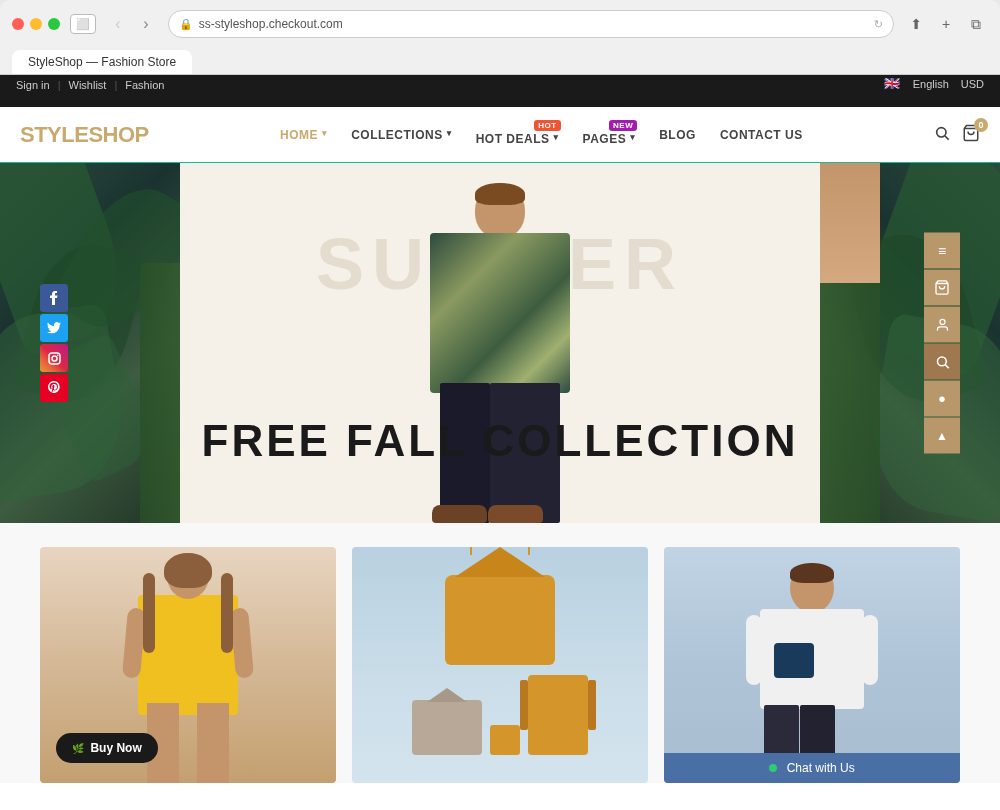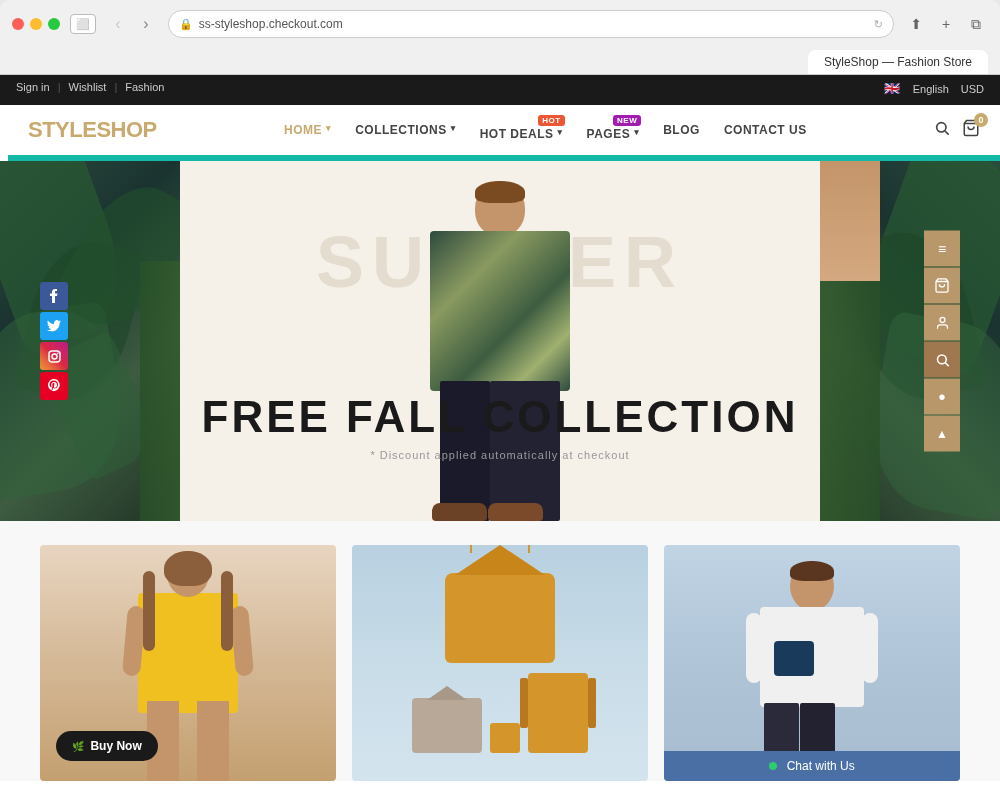--- a/index.html
+++ b/index.html
@@ -26,45 +26,45 @@
     .nav-btn.disabled { color: #ccc; }
     .address-bar {
       flex: 1; background: #fff; border: 1px solid #ccc; border-radius: 16px;
       height: 28px; display: flex; align-items: center; justify-content: center;
       font-size: 12px; color: #555; gap: 6px; padding: 0 10px;
     }
     .lock-icon { font-size: 11px; color: #888; }
     .toolbar-right { display: flex; gap: 6px; }
     .tb-btn { width: 24px; height: 24px; border: none; background: none; color: #666; font-size: 14px; cursor: pointer; display: flex; align-items: center; justify-content: center; }
     .browser-tabs {
-      display: flex; align-items: flex-end; gap: 2px; padding-top: 4px; justify-content: flex-end;
+      display: flex; align-items: flex-end; gap: 2px; padding-top: 4px;
     }
     .tab-active {
       background: #fff; border-radius: 8px 8px 0 0; padding: 5px 16px; font-size: 12px; color: #333; min-width: 160px;
     }
 
     
     .site { background: #fff; height: 762px; overflow: hidden; position: relative; }
 
     
     .top-bar {
       background: #1a1a1a; color: #ccc; font-size: 11px;
-      display: flex; align-items: flex-start; justify-content: space-between;
-      padding: 6px 16px; height: 30px;
+      display: flex; align-items: flex-end; justify-content: space-between;
+      padding: 16px 16px; height: 30px;
     }
     .top-bar-left { display: flex; gap: 8px; align-items: center; }
     .top-bar-sep { color: #555; }
     .top-bar-right { display: flex; gap: 12px; align-items: center; }
     .lang-flag { font-size: 13px; }
 
     
     .main-nav {
       display: flex; align-items: center; justify-content: space-between;
-      padding: 0 20px; height: 56px; border-bottom: 6px solid #14b8a6;
-      position: relative; z-index: 10; background: #fff; margin-left: 8px;
+      padding: 0 20px; height: 56px; border-bottom: 1px solid #14b8a6;
+      position: relative; z-index: 10; background: #fff;
     }
     .logo { font-size: 22px; font-weight: 900; letter-spacing: -0.5px; color: #1a1a1a; }
     .logo span { color: #c8a96e; }
     .nav-links { display: flex; align-items: center; gap: 4px; }
     .nav-item {
       font-size: 12px; font-weight: 600; color: #444; padding: 6px 10px;
       display: flex; gap: 3px; cursor: pointer;
       position: relative; letter-spacing: 0.5px; text-transform: uppercase;
     }
     .nav-item.active { color: #c8a96e; }
@@ -320,21 +320,20 @@
 
         <div style="position:absolute;top:200px;left:30px;width:50px;height:140px;background:#1a1a2a;border-radius:2px;"></div>
         <div style="position:absolute;top:200px;left:80px;right:30px;height:140px;background:#222233;border-radius:2px;"></div>
 
         <div style="position:absolute;bottom:0;left:22px;width:55px;height:18px;background:#6b4226;border-radius:8px 8px 4px 4px;"></div>
         <div style="position:absolute;bottom:0;left:78px;width:55px;height:18px;background:#7a4a2a;border-radius:8px 8px 4px 4px;"></div>
       </div>
 
       <div style="position:absolute;bottom:60px;left:0;right:0;text-align:center;z-index:10;">
         <div style="font-size:44px;font-weight:900;color:#1a1a1a;text-transform:uppercase;letter-spacing:3px;line-height:1;">FREE FALL  COLLECTION</div>
-        <div style="font-size:11px;color:#999;margin-top:10px;letter-spacing:1px;">* Discount applied automatically at checkout</div>
       </div>
 
       <div class="social-sidebar">
         <div class="social-btn fb">
           <svg width="8" height="14" viewBox="0 0 8 14" fill="white">
               <path d="M5 4.5V3c0-.6.4-1 1-1h1V0H5C3.3 0 2 1.3 2 3v1.5H0V7h2v7h3V7h2L7.5 4.5H5z"></path>
             </svg>
         </div>
         <div class="social-btn tw">
           <svg width="14" height="12" viewBox="0 0 14 12" fill="white">

